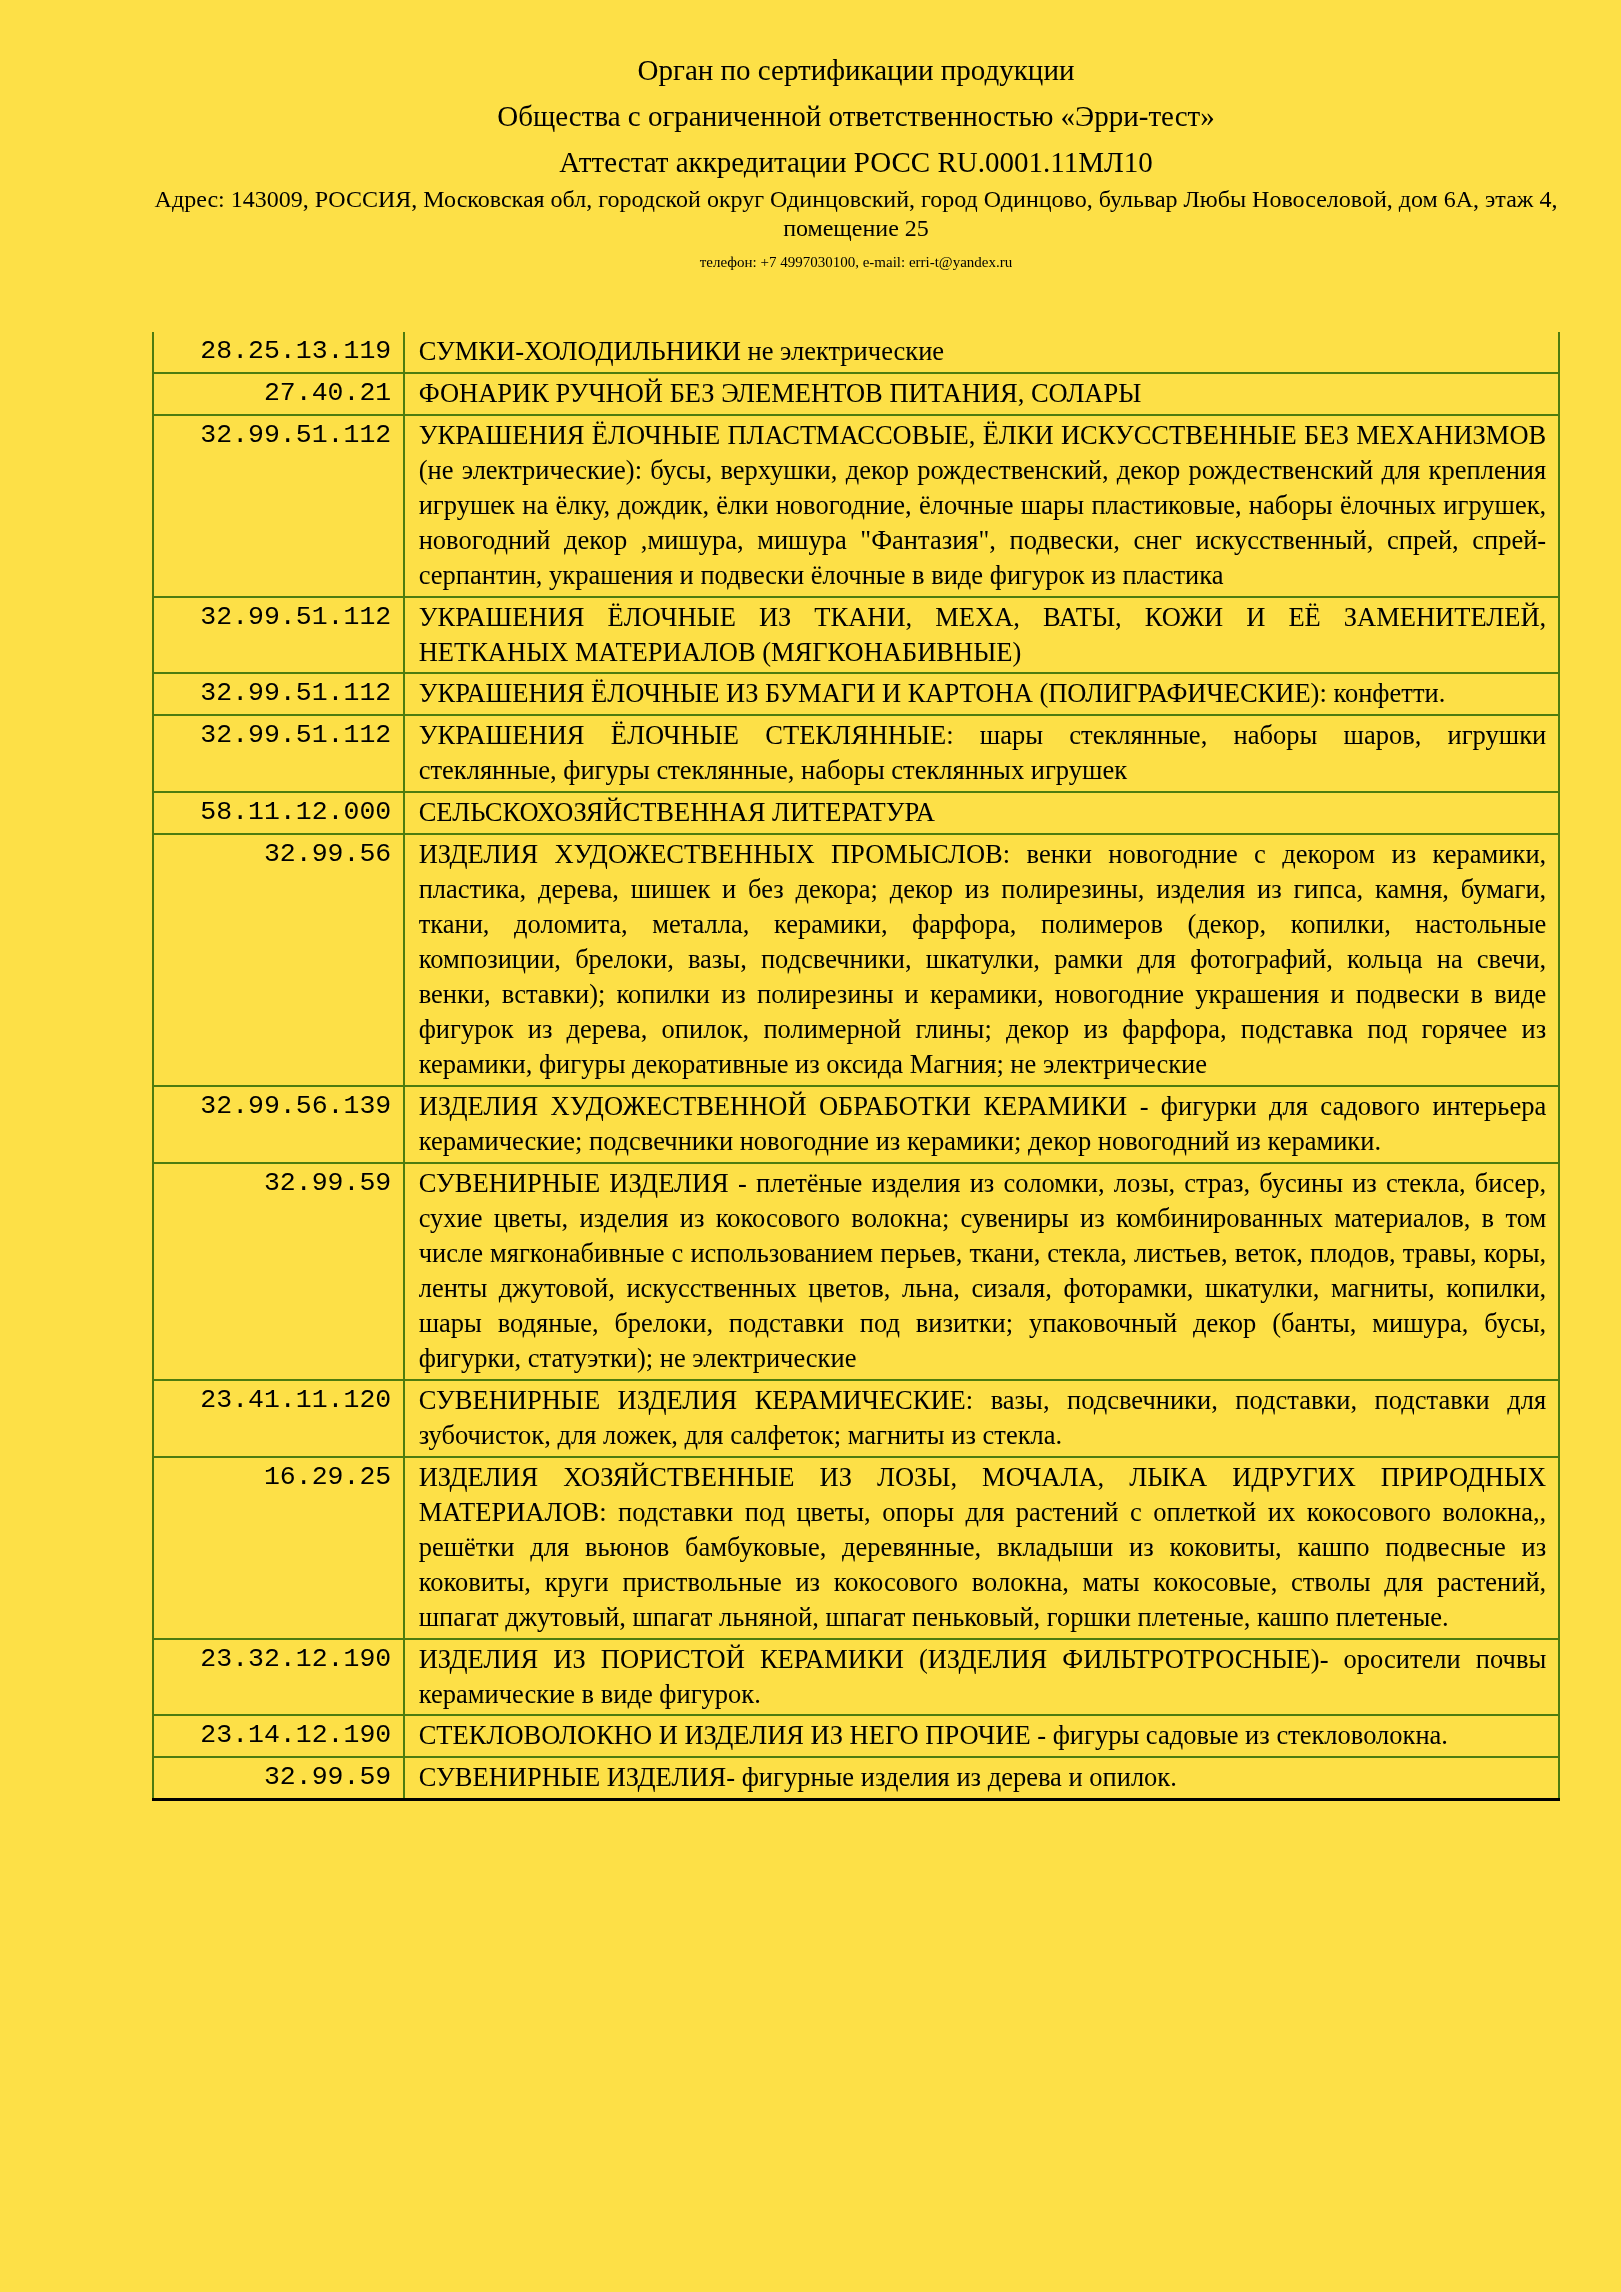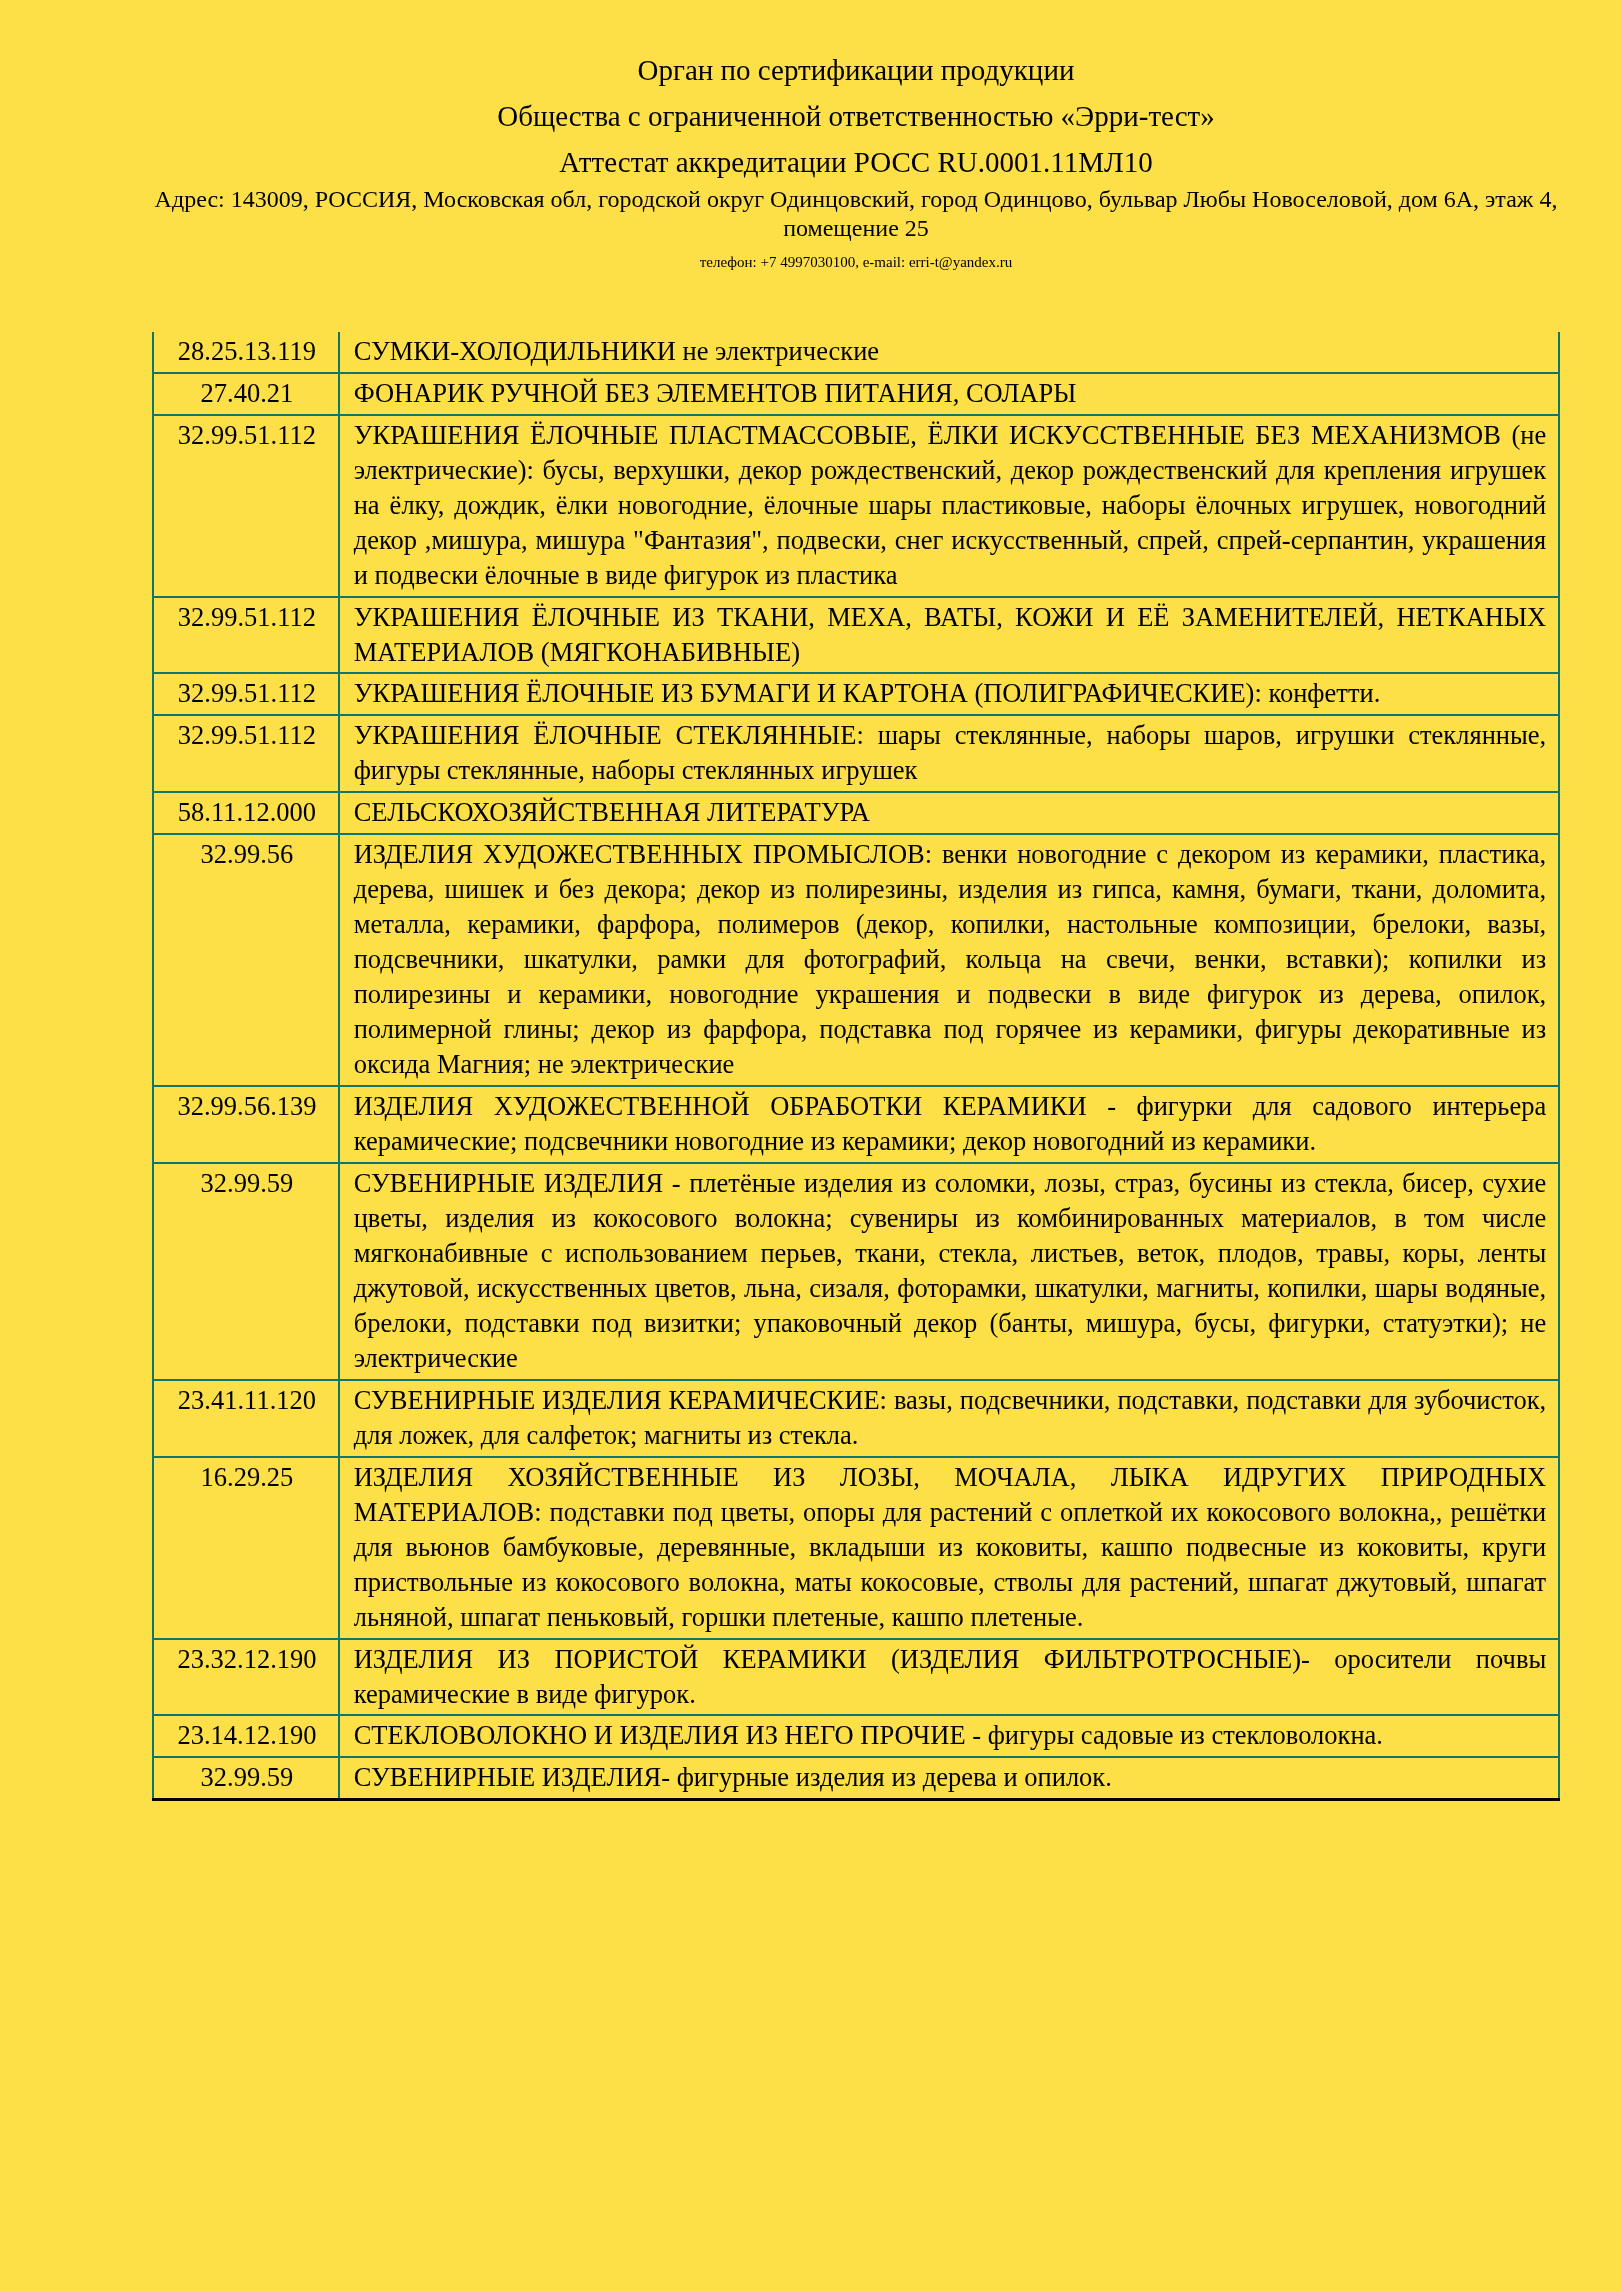--- a/index.html
+++ b/index.html
@@ -42,40 +42,41 @@
     line-height: 29px;
     margin-top: 4.9px;
   }
   table.products {
     border-collapse: collapse;
     table-layout: fixed;
     width: 1408px;
     margin-top: 55px;
   }
   table.products td {
-    border: 2px solid #0f766e;
+    border: 2px solid #4d7c0f;
     vertical-align: top;
     font-size: 26.5px;
     line-height: 35px;
     padding: 2px 11.8px 2.9px 13.7px;
     box-sizing: border-box;
     overflow: hidden;
   }
   
   table.products tr:first-child td {
     border-top: 0;
   }
   table.products tr:last-child td {
     border-bottom: 3.9px solid #000000;
   }
   td.code-cell {
-    width: 186px;
-    text-align: center;
+    width: 251px;
+    text-align: right;
     white-space: nowrap;
     padding-left: 15.7px;
+    font-family: Liberation Mono, monospace;
   }
   td.desc-cell {
     text-align: justify;
     hyphens: none;
   }
 </style>
 </head>
 <body>
 
 <div class="page">

